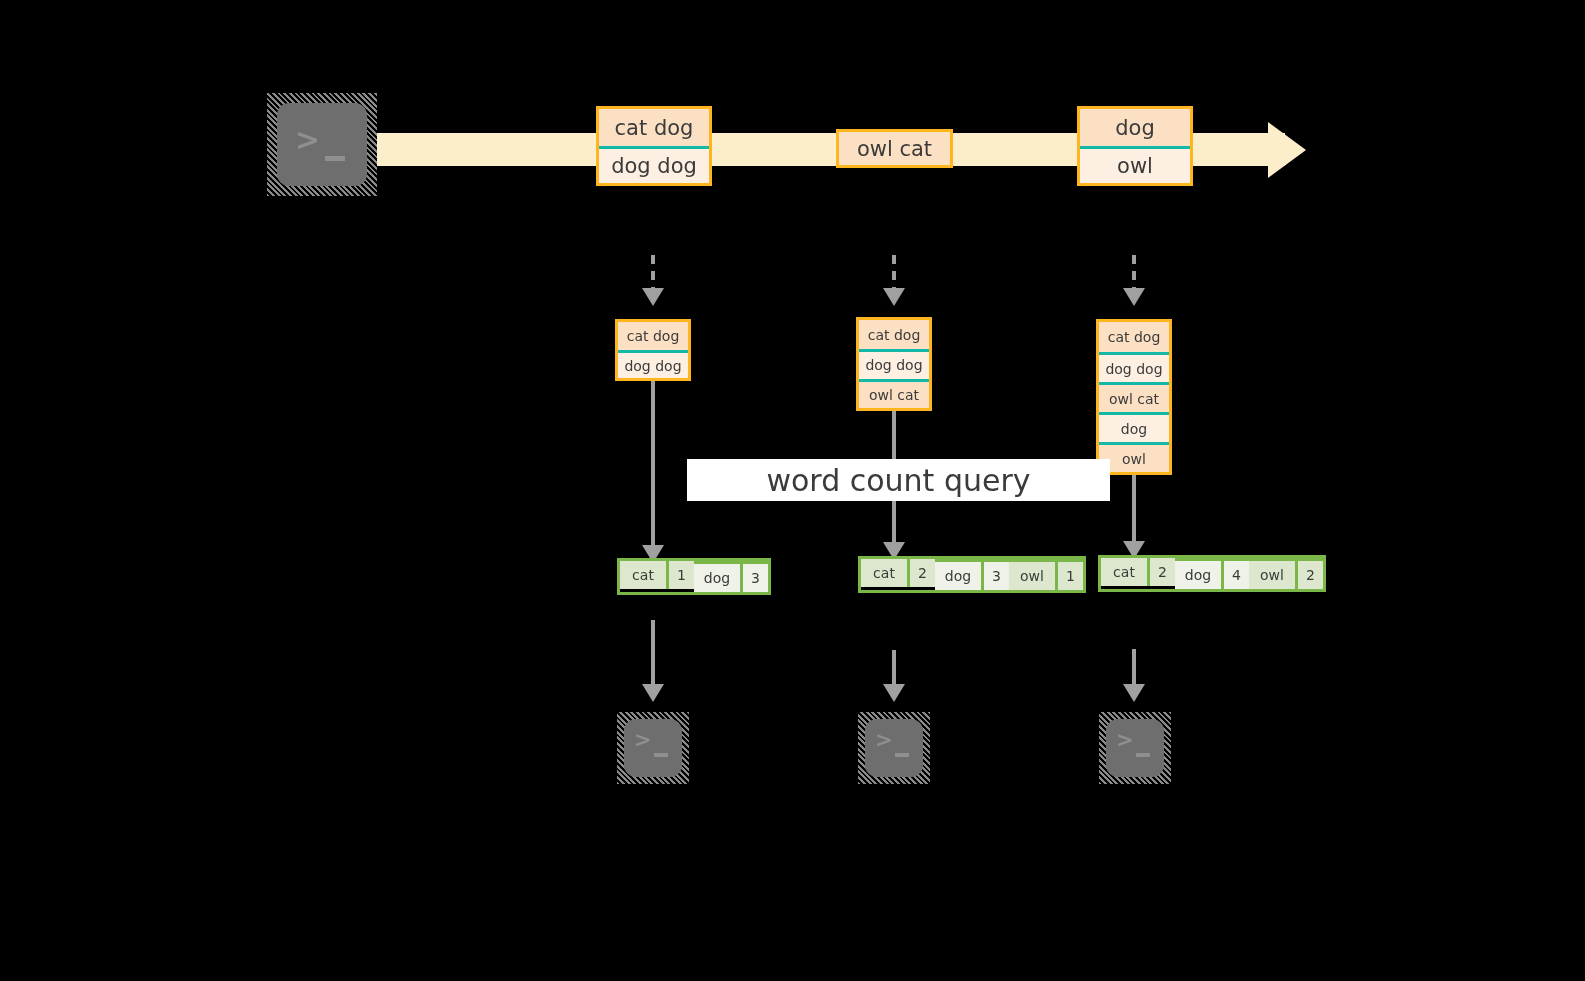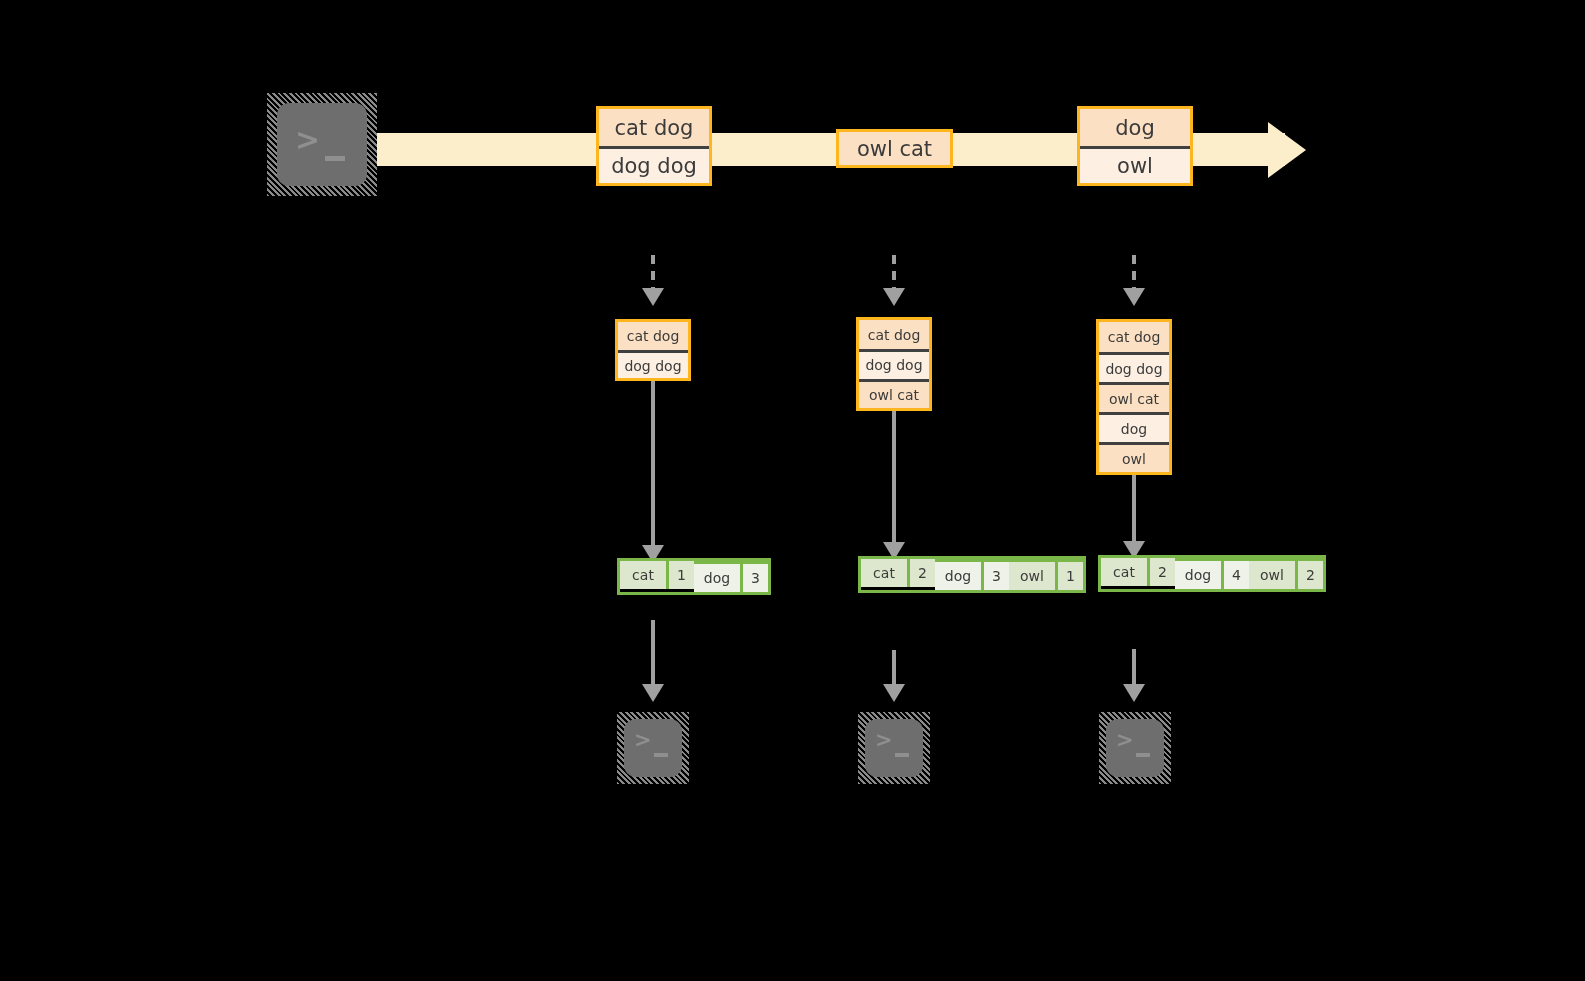--- a/index.html
+++ b/index.html
@@ -24,21 +24,21 @@
       line-height:1;}
   .term-inner .und{position:absolute;background:#8f8f8f;}
 
   
   .obox{position:absolute;box-sizing:border-box;border:3px solid #ffb61e;
       display:flex;flex-direction:column;}
   .obox .row{box-sizing:border-box;display:flex;align-items:center;
       justify-content:center;color:#3b3b3b;white-space:nowrap;}
   .obox .row.dark{background:#fce0c4;}
   .obox .row.light{background:#fdf0e3;}
-  .obox .row+.row{border-top:3px solid #404040;}
+  .obox .row+.row{border-top:3px solid #14b8a6;}
 
   
   .gbox{position:absolute;box-sizing:border-box;border:3px solid #7ab648;
       display:flex;flex-direction:row;}
   .gbox .grow{display:flex;box-sizing:border-box;}
   .gbox .grow+.grow{border-top:3px solid #7ab648;}
   .gbox .gc{box-sizing:border-box;display:flex;align-items:center;
       justify-content:center;color:#3b3b3b;}
   .gbox .gc.k{width:46px;}
   .gbox .gc.v{width:28px;border-left:3px solid #7ab648;}
@@ -187,14 +187,15 @@
   <div class="vline" style="left:1132px;top:649px;height:43px;"></div>
   <div class="vhead" style="left:1123px;top:684px;"></div>
 
   <div class="term" style="left:1099px;top:712px;width:72px;height:72px;padding:7px;">
     <div class="term-inner">
       <span class="chev" style="left:10px;top:11px;font-size:21px;">&gt;</span>
       <span class="und" style="left:30px;top:34px;width:14px;height:4px;"></span>
     </div>
   </div>
 
+  <div class="qlabel" style="left:687px;top:459px;width:423px;height:42px;font-size:30px;">word count query</div>
 
 </div>
 
 </body></html>

